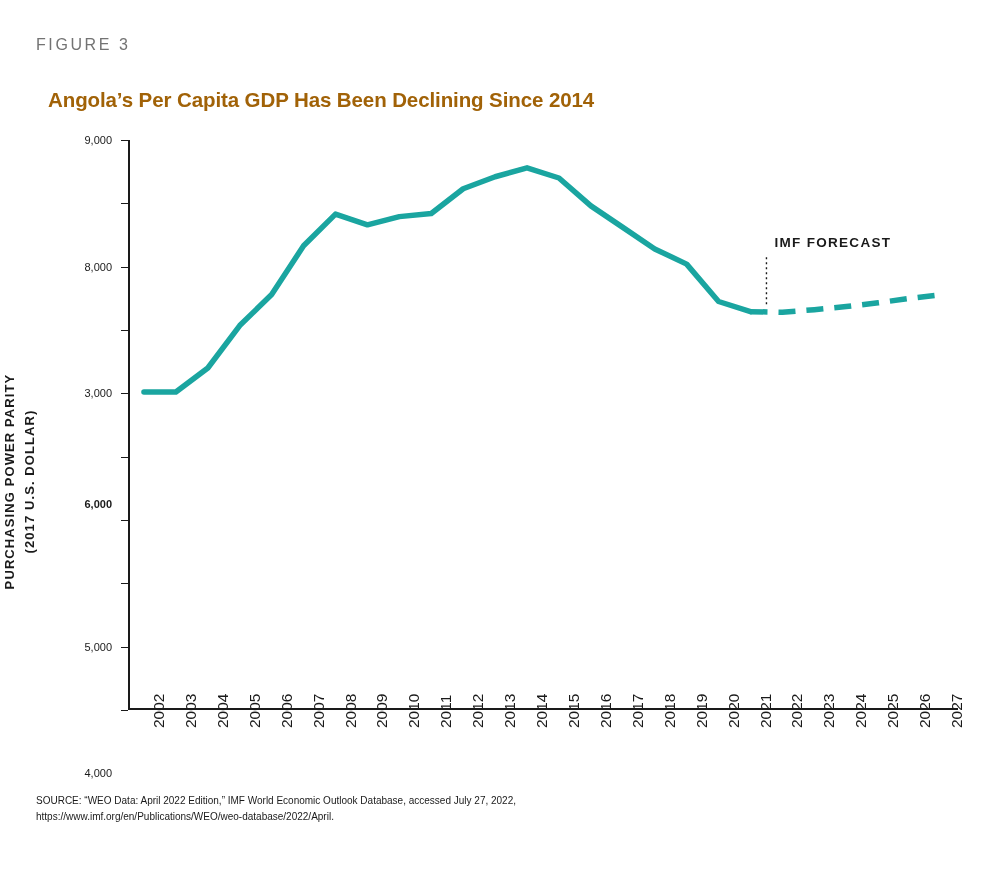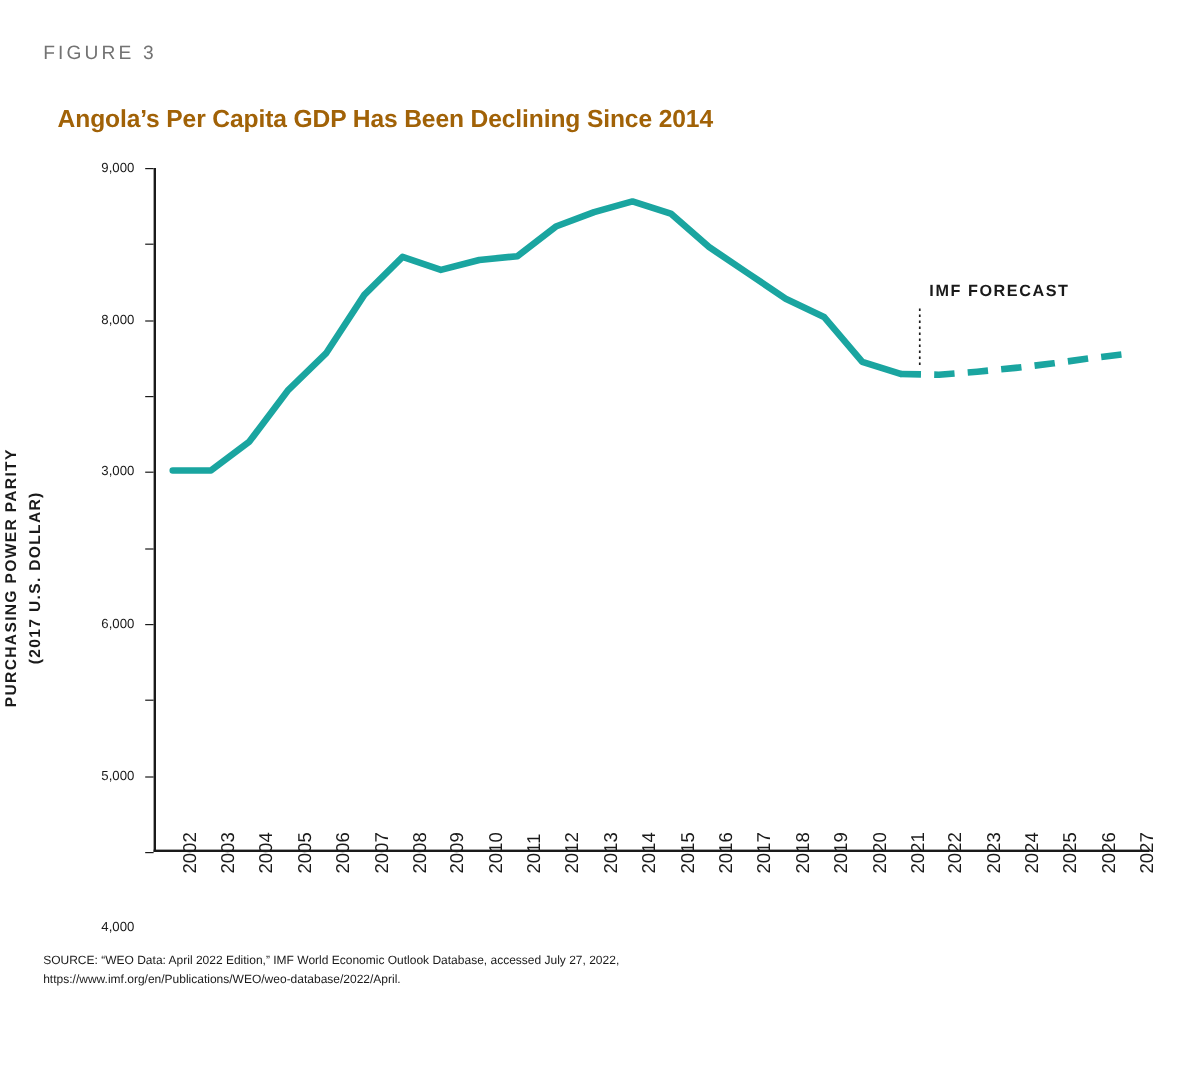--- a/index.html
+++ b/index.html
@@ -172,21 +172,21 @@
         <div class="gridline" style="top: 380px;">
           <div class="ytick-label" style="top: 380px;">3,000</div>
         </div>
         <div class="gridline" style="top: 316.667px;">
           <div class="ytick-label" style="top: 316.667px;">4,000</div>
         </div>
         <div class="gridline" style="top: 253.333px;">
           <div class="ytick-label" style="top: 253.333px;">5,000</div>
         </div>
         <div class="gridline" style="top: 190px;">
-          <div class="ytick-label" style="top: 190px;">6,000</div>
+          <div class="ytick-label" style="top: 174px; font-weight: bold;">6,000</div>
         </div>
         <div class="gridline" style="top: 126.667px;">
           <div class="ytick-label" style="top: 126.667px;">3,000</div>
         </div>
         <div class="gridline" style="top: 63.3333px; text-decoration: underline;">
           <div class="ytick-label" style="top: 63.3333px;">8,000</div>
         </div>
         <div class="gridline" style="top: 0px;">
           <div class="ytick-label" style="top: 0px;">9,000</div>
         </div>

